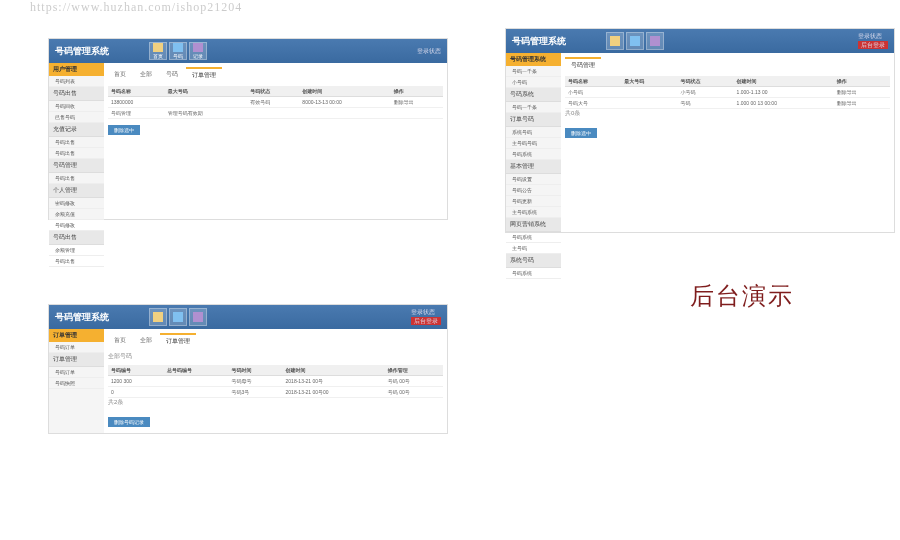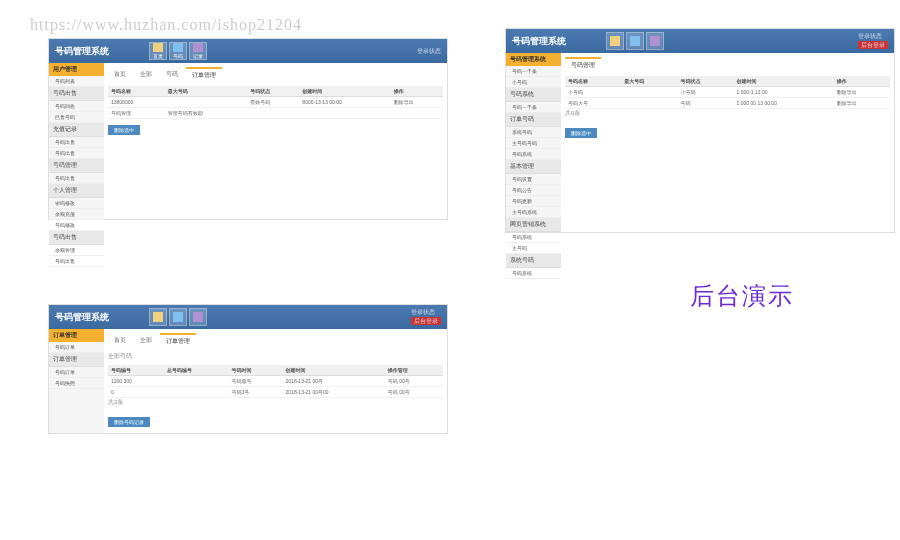--- a/index.html
+++ b/index.html
@@ -1,17 +1,17 @@
 <!DOCTYPE html>
 <html><head>
 <meta charset="utf-8">
 <style>
   * { box-sizing: border-box; margin: 0; padding: 0; }
   body { width: 900px; height: 540px; background: #fff; font-family: Arial, sans-serif; font-size: 7px; position: relative; }
-  .watermark { position: absolute; top: 16px; left: 30px; color: #aaa; font-size: 16px; font-family: serif; opacity: 0.6; z-index: 100; letter-spacing: 1px; }
+  .watermark { position: absolute; top: 0; left: 30px; color: #aaa; font-size: 12px; font-family: serif; opacity: 0.6; z-index: 100; letter-spacing: 1px; }
   .panel { position: absolute; background: #fff; border: 1px solid #ddd; margin-top: 20px; }
   .p1 { left: 48px; top: 18px; width: 400px; height: 182px; }
   .p2 { left: 505px; top: 8px; width: 390px; height: 205px; }
   .p3 { left: 48px; top: 284px; width: 400px; height: 130px; }
   .topbar { height: 24px; background: linear-gradient(#4a7ab0, #3a6aa0); display: flex; align-items: center; padding: 0 6px; color: #fff; }
   .logo { font-weight: bold; font-size: 9px; }
   .nav-icons { display: flex; gap: 2px; margin-left: 40px; }
   .nav-icon { width: 18px; height: 18px; background: rgba(255,255,255,0.2); border: 1px solid rgba(255,255,255,0.3); display: flex; flex-direction: column; align-items: center; justify-content: center; font-size: 5px; }
   .nav-icon .ic { width: 10px; height: 10px; background: #f0d080; margin-bottom: 1px; }
   .nav-icon:nth-child(2) .ic { background: #80c0f0; }
@@ -24,21 +24,21 @@
   .sb-item { padding: 2px 6px; font-size: 5px; color: #555; border-bottom: 1px solid #eee; }
   .content { flex: 1; background: #fff; padding: 4px; }
   .tabs { display: flex; gap: 2px; font-size: 6px; color: #666; margin-bottom: 4px; }
   .tab { padding: 2px 6px; border-top: 1px solid transparent; }
   .tab.active { border-top: 2px solid #f5b030; color: #333; }
   .toolbar { font-size: 6px; color: #888; margin-bottom: 4px; }
   table { width: 100%; border-collapse: collapse; font-size: 5px; }
   th { background: #f0f0f0; padding: 2px 3px; text-align: left; color: #555; border-bottom: 1px solid #ddd; }
   td { padding: 2px 3px; color: #666; border-bottom: 1px solid #f0f0f0; }
   .btn { display: inline-block; background: #4a8ac0; color: #fff; padding: 2px 6px; font-size: 5px; margin-top: 6px; }
-  .big-text { position: absolute; left: 690px; top: 280px; font-size: 24px; color: #6d28d9; font-family: "Microsoft YaHei", sans-serif; letter-spacing: 2px; }
+  .big-text { position: absolute; left: 690px; top: 280px; font-size: 24px; color: #7f1d1d; font-family: "Microsoft YaHei", sans-serif; letter-spacing: 2px; }
 </style>
 </head>
 <body>
 
 <div class="watermark">https://www.huzhan.com/ishop21204</div>
 
 <div class="panel p1">
   <div class="topbar">
     <span class="logo">号码管理系统</span>
     <div class="nav-icons">

